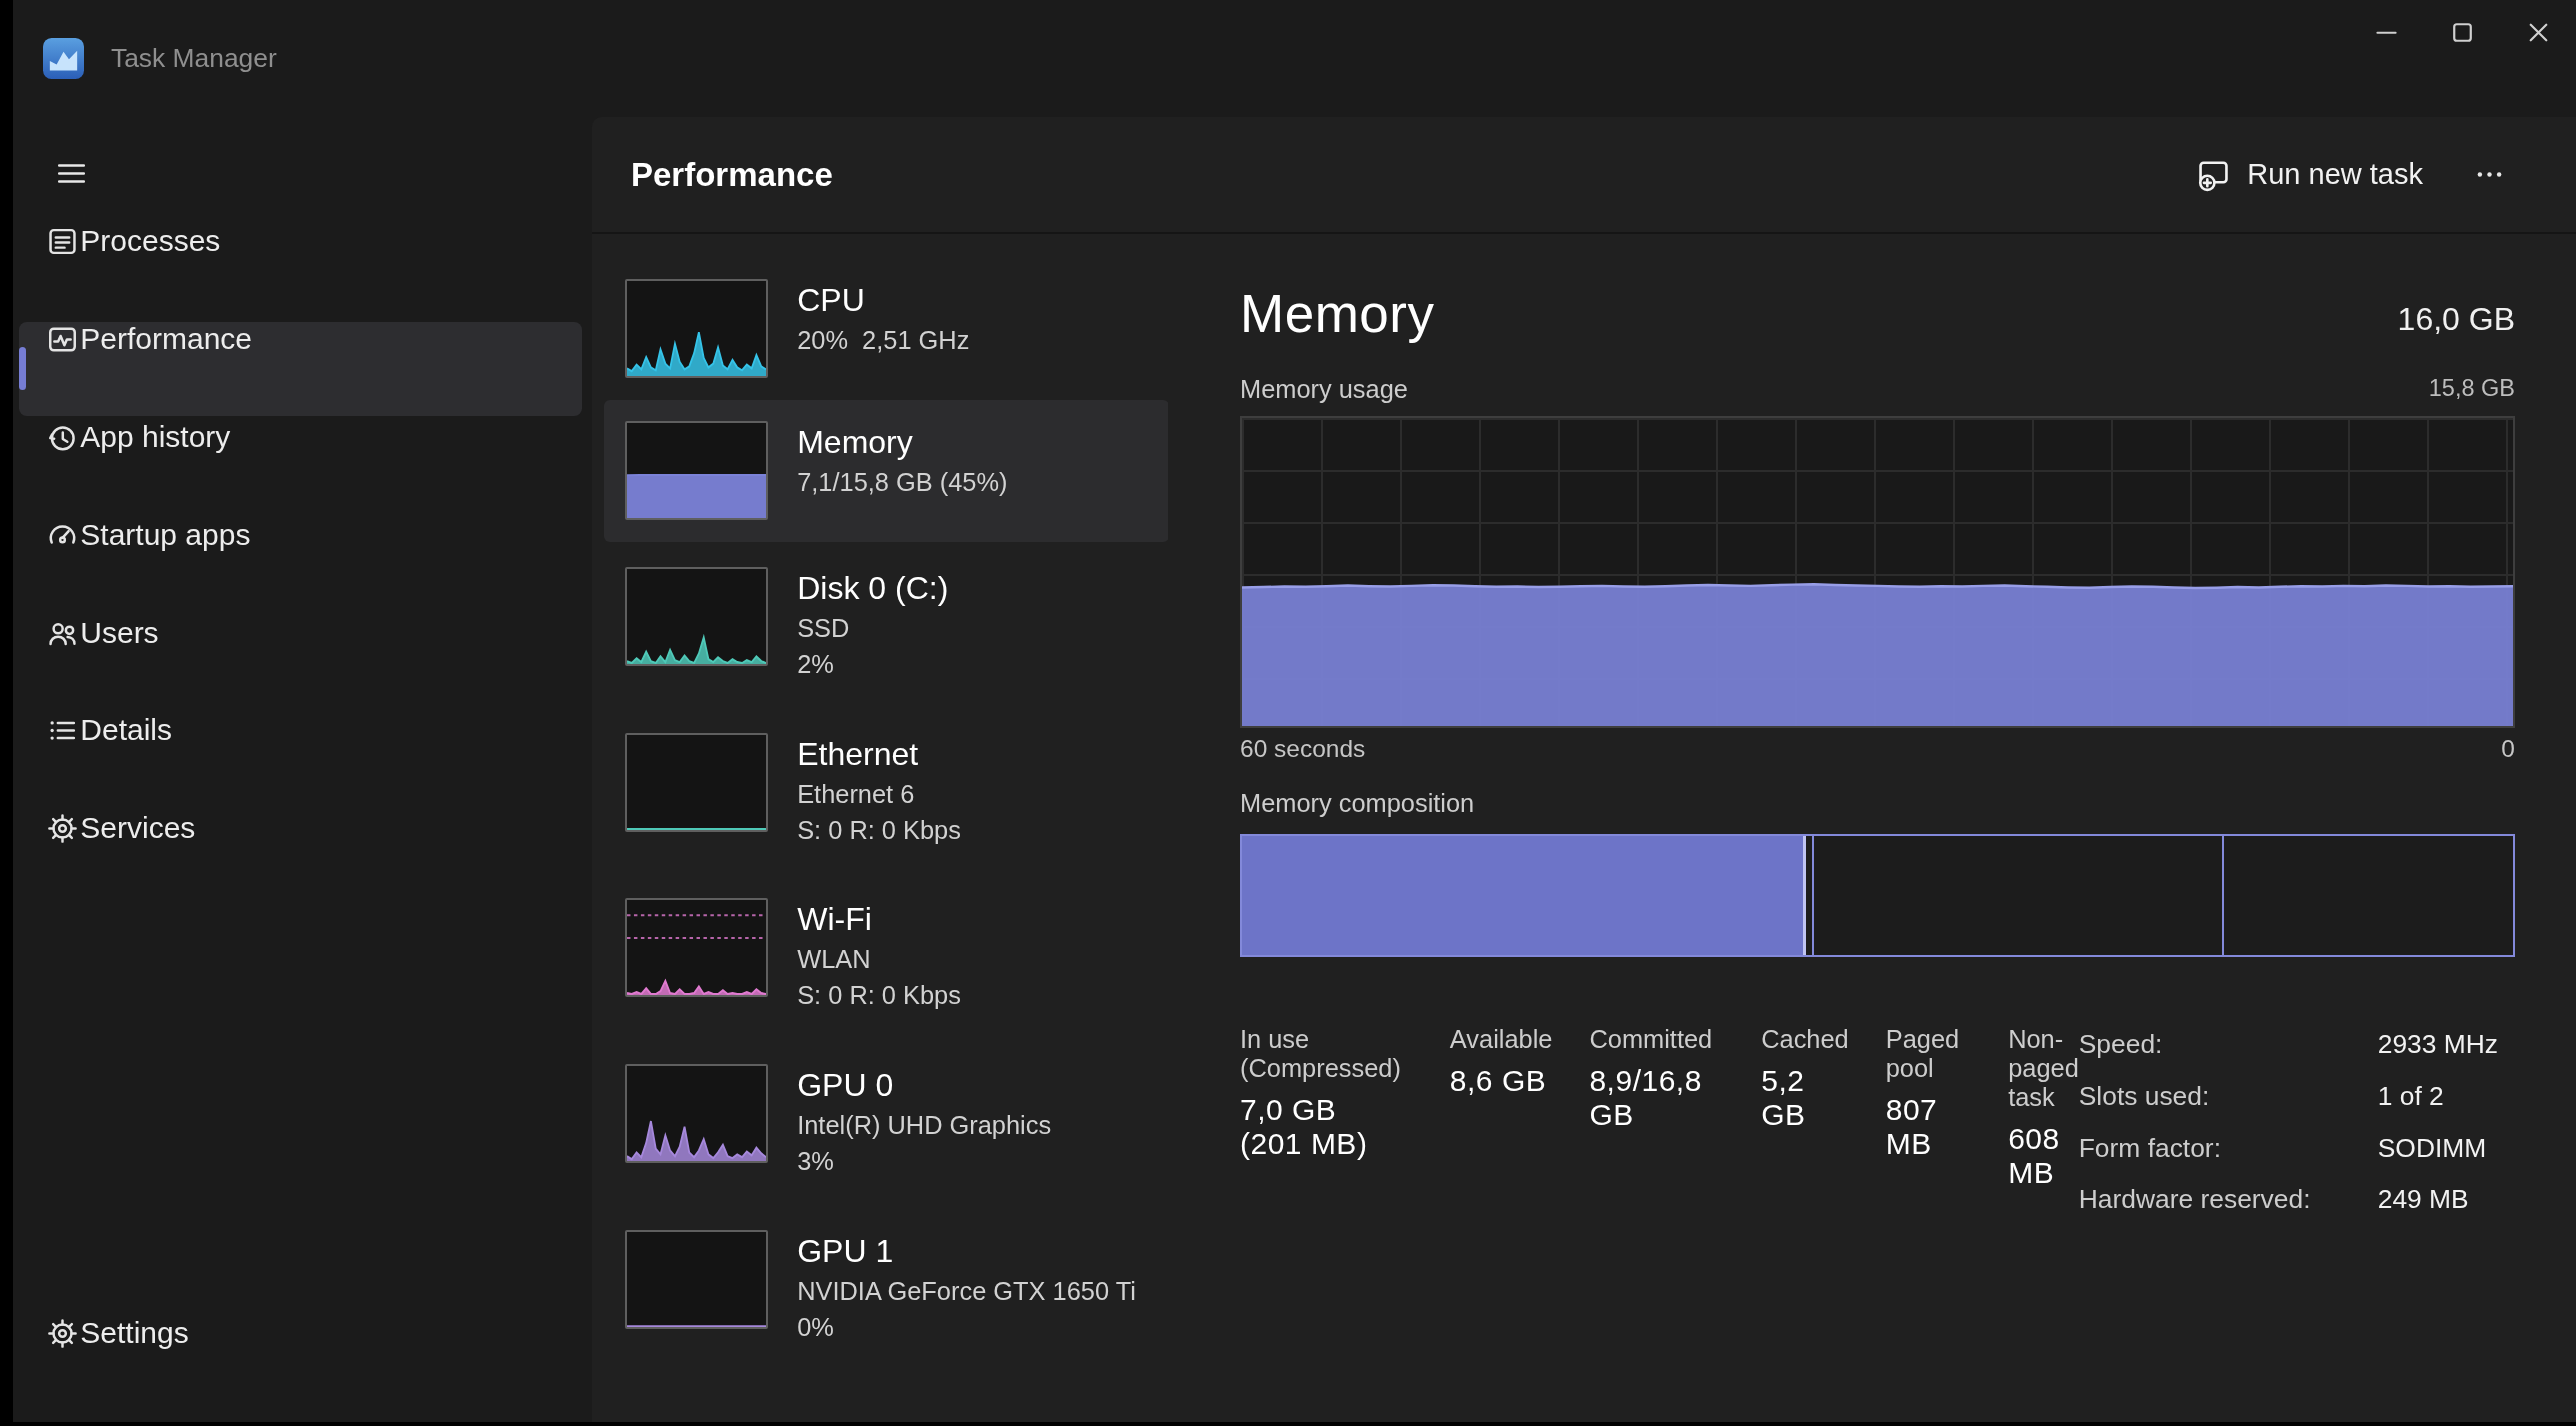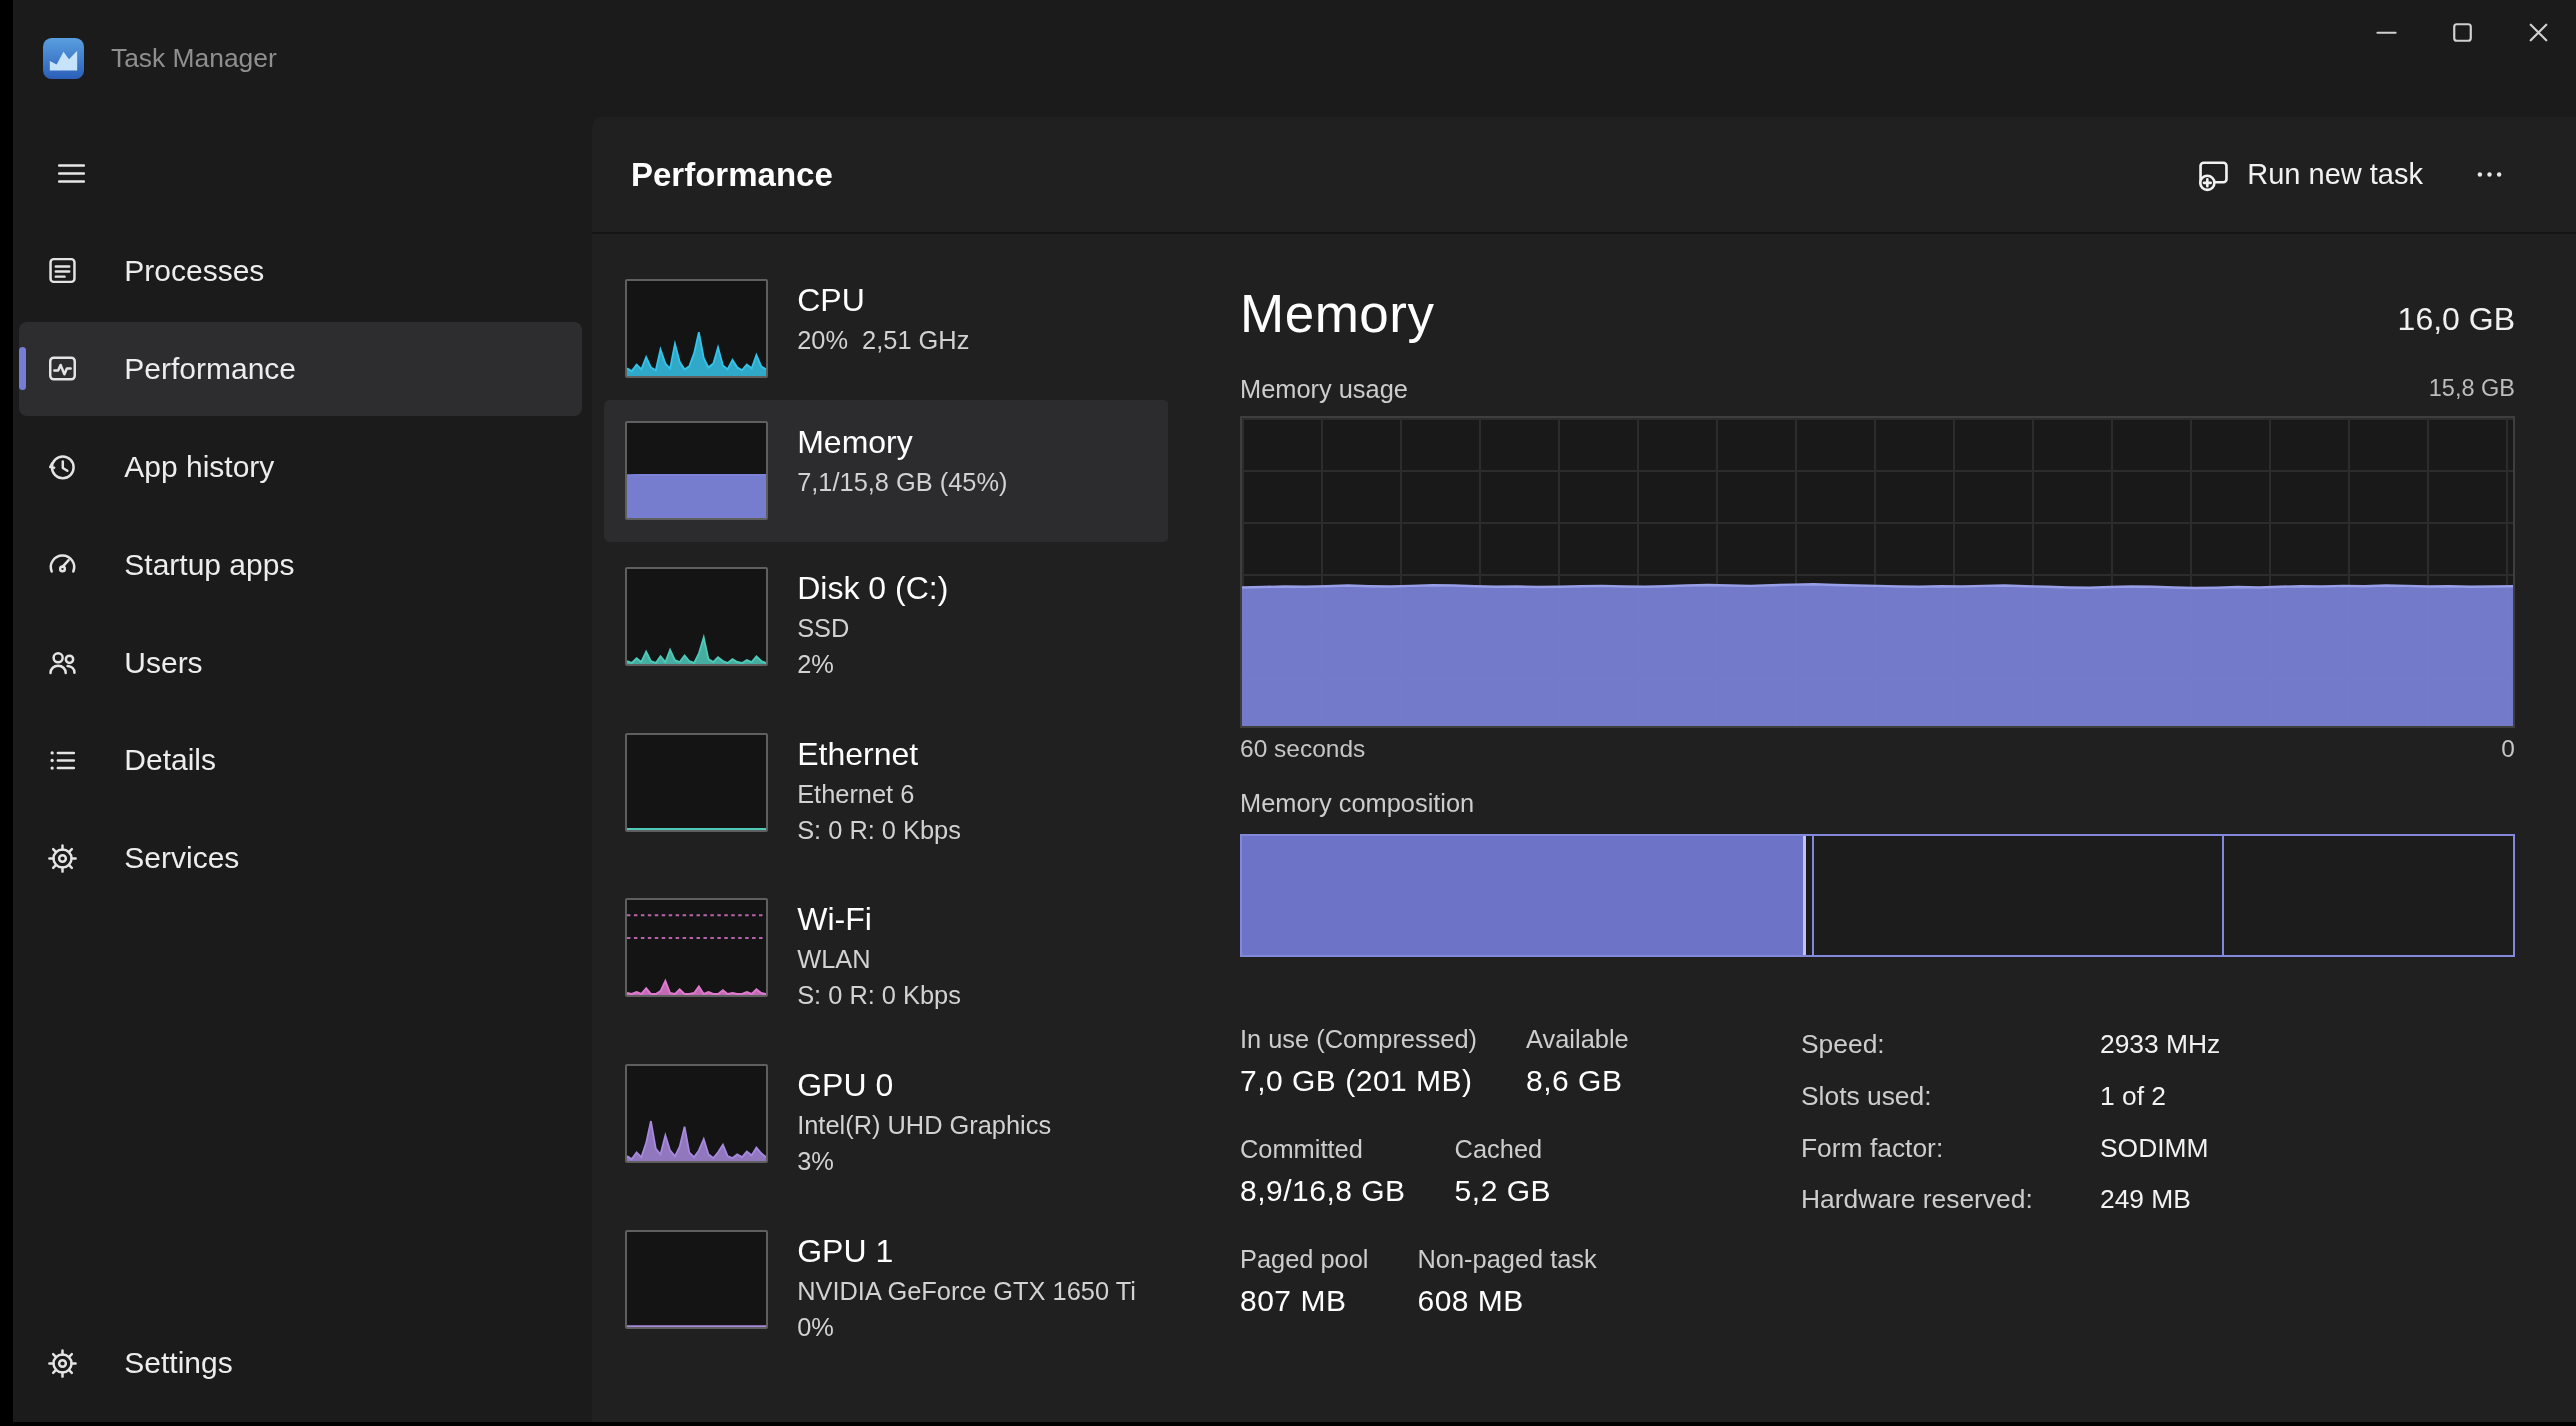--- a/index.html
+++ b/index.html
@@ -14,21 +14,21 @@
   .win-btn{width:76px;height:65px;display:flex;align-items:center;justify-content:center;background:none;border:none;color:#d0d0d0;cursor:pointer}
   .win-btn svg{width:31px;height:31px}
 
   .body-row{flex:1;display:flex;min-height:0}
 
   
   .sidebar{width:579px;flex:0 0 auto;display:flex;flex-direction:column;padding-bottom:11.7px}
   .hamburger{margin:25.4px 0 0 23.5px;width:69px;height:63px;background:none;border:none;color:#e8e8e8;display:flex;align-items:center;justify-content:center;border-radius:5.9px;cursor:pointer}
   .hamburger svg{width:33px;height:33px}
   .nav{margin-top:18.6px;display:flex;flex-direction:column;gap:3.9px}
-  .nav-item{position:relative;display:flex;align-items:center;height:94px;margin:0 9.8px 0 5.9px;border-radius:7.8px;padding-left:26.4px;gap:44px;font-size:30px;color:#ededed;background:none;border:none;text-align:left;font-family:inherit;cursor:pointer}
+  .nav-item{position:relative;display:flex;height:94px;margin:0 9.8px 0 5.9px;border-radius:7.8px;padding-left:26.4px;font-size:30px;color:#ededed;background:none;border:none;text-align:left;font-family:inherit;cursor:pointer}
   .nav-item svg{width:35px;height:35px;flex:0 0 auto;color:#e4e4e4}
   .nav-item.selected{background:#2d2d30}
   .nav-item.selected::before{content:"";position:absolute;left:0;top:25.4px;bottom:25.4px;width:6.9px;border-radius:3.9px;background:var(--accent,#767dd4)}
   .nav-spacer{flex:1}
   .ico{fill:none;stroke:currentColor;stroke-width:1.7;stroke-linecap:round;stroke-linejoin:round}
 
   
   .content{flex:1;display:flex;flex-direction:column;background:#202020;border-top-left-radius:9.8px;min-width:0}
   .content-header{height:117px;flex:0 0 auto;display:flex;align-items:center;padding:0 55px 0 39px;border-bottom:2px solid #151515}
   .content-title{font-size:33px;font-weight:700;color:#fff}
@@ -66,21 +66,21 @@
   .axis-row{margin-top:7.8px;display:flex;font-size:24.5px;color:#c6c6c6}
   .axis-right{margin-left:auto}
   .comp-label{margin-top:25.4px;font-size:25.4px;color:#cdcdcd}
   .comp-bar{margin-top:16.6px;height:123px;border:2.9px solid var(--comp_border,#8389da);display:flex;background:#1c1c1c}
   .seg{height:100%}
   .seg-in_use{background:var(--comp_fill,#6d74c8);border-right:3.9px solid #c0c4f2}
   .seg-modified{border-right:2.9px solid var(--comp_border,#8389da)}
   .seg-standby{border-right:2.9px solid var(--comp_border,#8389da)}
 
   .stats-row{margin-top:68px;display:flex;align-items:flex-start}
-  .stats-left{display:flex;flex-direction:column;gap:37px}
+  .stats-left{display:flex;flex-direction:row;gap:37px}
   .stat-pair-row{display:flex;gap:49px}
   .stat-cell{display:flex;flex-direction:column}
   .stat-label{font-size:25.4px;color:#cdcdcd;margin-bottom:9.8px}
   .stat-value{font-size:30px;color:#fff;letter-spacing:0.5px}
   .stats-right{margin-left:auto;width:714px;display:grid;grid-template-columns:299px 1fr;row-gap:20.6px;font-size:26.4px;align-content:start;padding-top:3.9px}
   .kv-label{color:#cdcdcd}
   .kv-value{color:#f2f2f2}
 </style>
 </head>
 <body>

